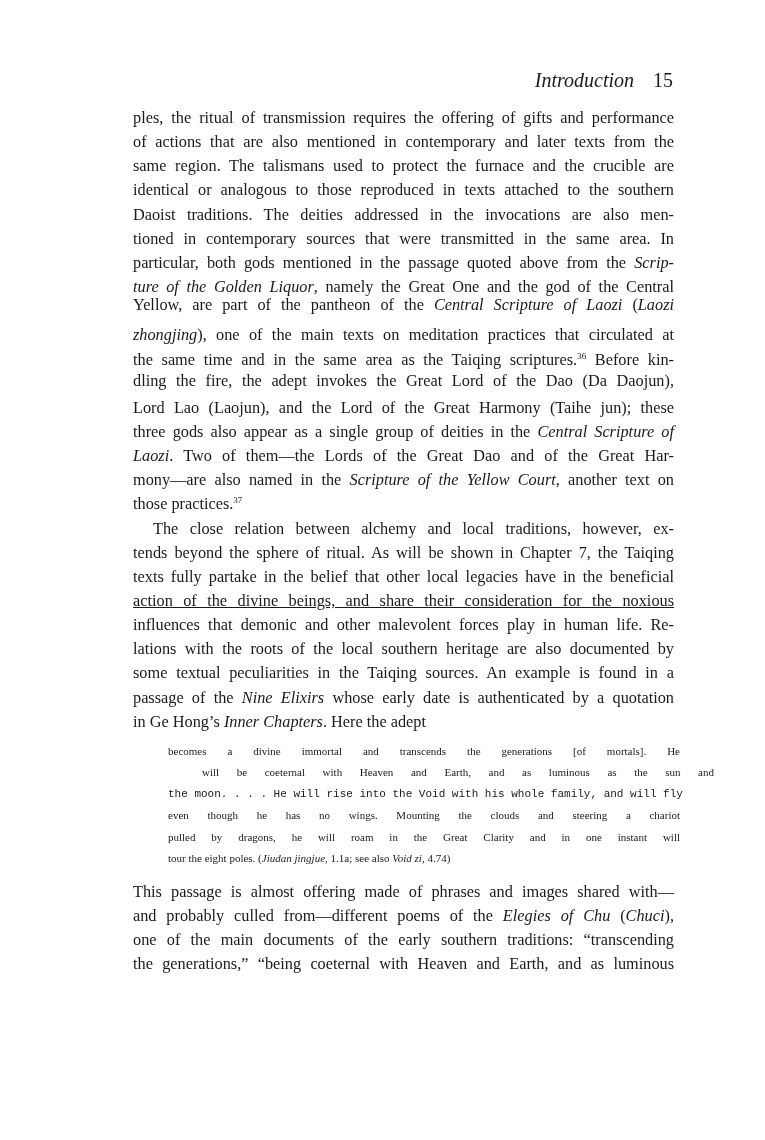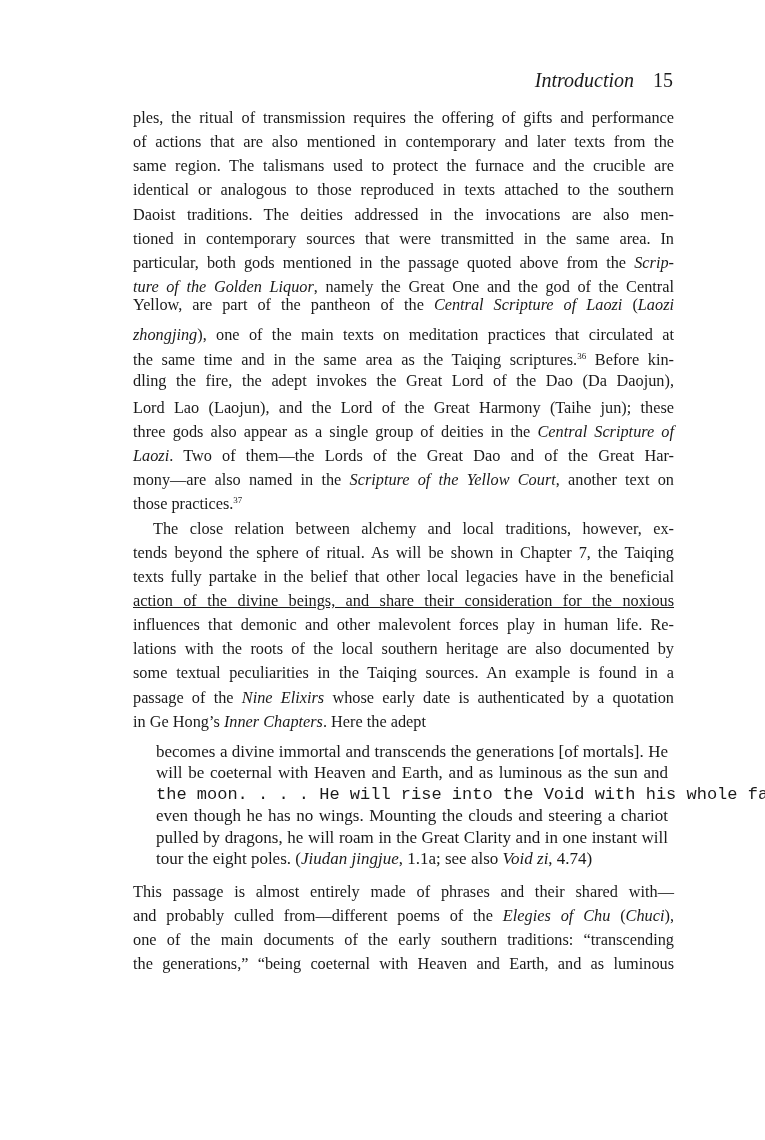--- a/index.html
+++ b/index.html
@@ -5,21 +5,21 @@
   html, body { margin:0; padding:0; background:#ffffff; }
   body { width:765px; height:1140px; position:relative; overflow:hidden; color:#1a1a1a;
          font-family:"Liberation Serif","DejaVu Serif",serif; }
   .header { position:absolute; top:70px; right:92px; font-size:20px; line-height:20px; white-space:nowrap; }
   .header .rt { font-style:italic; }
   .header .pg { margin-left:14px; }
   .line { position:absolute; left:133px; width:541px; font-size:16.3px; line-height:24px; height:24px;
           white-space:nowrap; text-align:justify; text-align-last:justify; }
   .line.last { text-align-last:left; }
   .line.indent { padding-left:20px; width:521px; }
-  .q { position:absolute; left:156px; width:512px; font-size:17px; line-height:21px; height:21px;
+  .q { position:absolute; left:168px; width:512px; font-size:11px; line-height:21px; height:21px;
        white-space:nowrap; text-align:justify; text-align-last:justify; }
   .q.last { text-align-last:left; }
   i { font-style:italic; }
   sup { font-size:9px; vertical-align:6px; line-height:0; }
 </style>
 </head>
 <body>
 
 <div class="header">
   <span class="rt">Introduction</span>
@@ -49,24 +49,24 @@
     <div class="line" style="top: 564.85px;">texts fully partake in the belief that other local legacies have in the beneficial</div>
     <div class="line" style="top: 589px; text-decoration: underline;">action of the divine beings, and share their consideration for the noxious</div>
     <div class="line" style="top: 613.15px;">influences that demonic and other malevolent forces play in human life. Re-</div>
     <div class="line" style="top: 637.3px;">lations with the roots of the local southern heritage are also documented by</div>
     <div class="line" style="top: 661.45px;">some textual peculiarities in the Taiqing sources. An example is found in a</div>
     <div class="line" style="top: 685.6px;">passage of the <i>Nine Elixirs</i> whose early date is authenticated by a quotation</div>
     <div class="line last" style="top: 709.75px;">in Ge Hong’s <i>Inner Chapters</i>. Here the adept</div>
   </div>
 <div id="block-quote">
     <div class="q" style="top: 741px;">becomes a divine immortal and transcends the generations [of mortals]. He</div>
-    <div class="q" style="top: 762.4px;">will be coeternal with Heaven and Earth, and as luminous as the sun and</div>
+    <div class="q" style="top: 762.4px; margin-left: 34px;">will be coeternal with Heaven and Earth, and as luminous as the sun and</div>
     <div class="q" style="top: 783.8px; font-family: Liberation Mono, monospace;">the moon. . . . He will rise into the Void with his whole family, and will fly</div>
     <div class="q" style="top: 805.2px;">even though he has no wings. Mounting the clouds and steering a chariot</div>
     <div class="q" style="top: 826.6px;">pulled by dragons, he will roam in the Great Clarity and in one instant will</div>
     <div class="q last" style="top: 848px;">tour the eight poles. (<i>Jiudan jingjue</i>, 1.1a; see also <i>Void zi</i>, 4.74)</div>
   </div>
 <div id="continuation">
-    <div class="line" style="top: 880px;">This passage is almost entirely made of phrases and their shared with—</div>
+    <div class="line" style="top: 880px;">This passage is almost offering made of phrases and images shared with—</div>
     <div class="line" style="top: 904.15px;">and probably culled from—different poems of the <i>Elegies of Chu</i> (<i>Chuci</i>),</div>
     <div class="line" style="top: 928.3px;">one of the main documents of the early southern traditions: “transcending</div>
     <div class="line" style="top: 952.45px;">the generations,” “being coeternal with Heaven and Earth, and as luminous</div>
   </div>
 
 </body></html>

